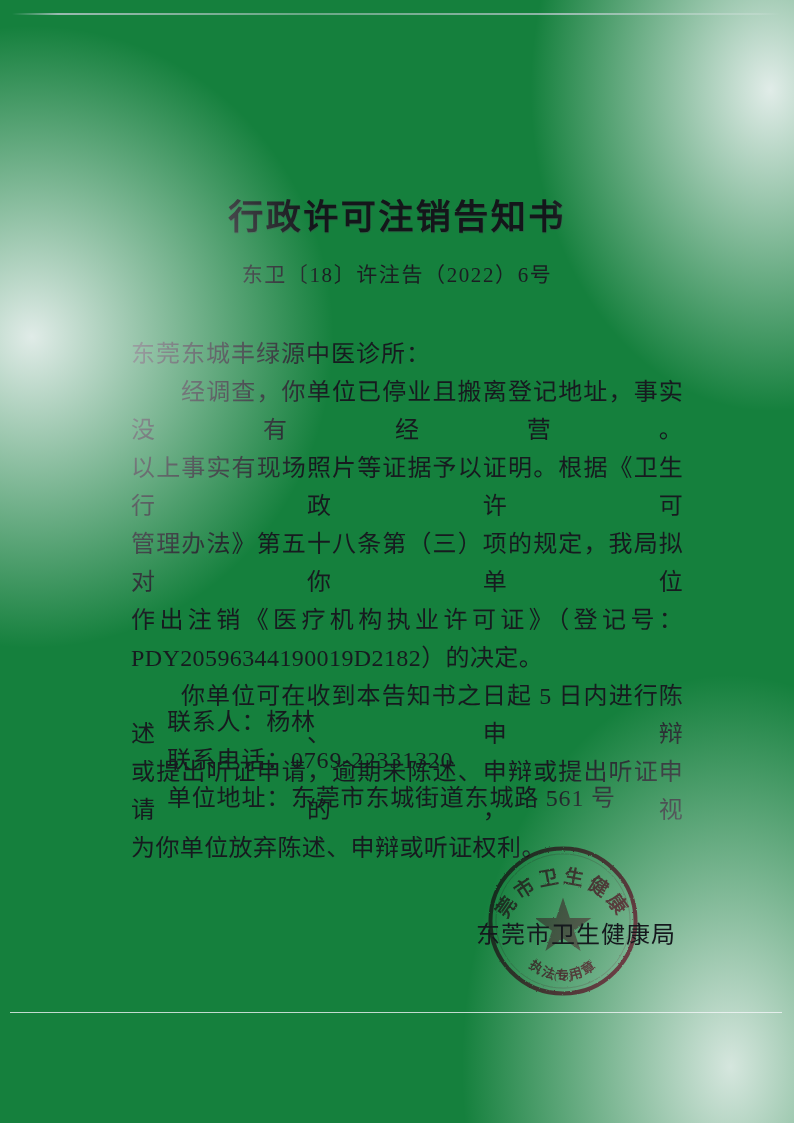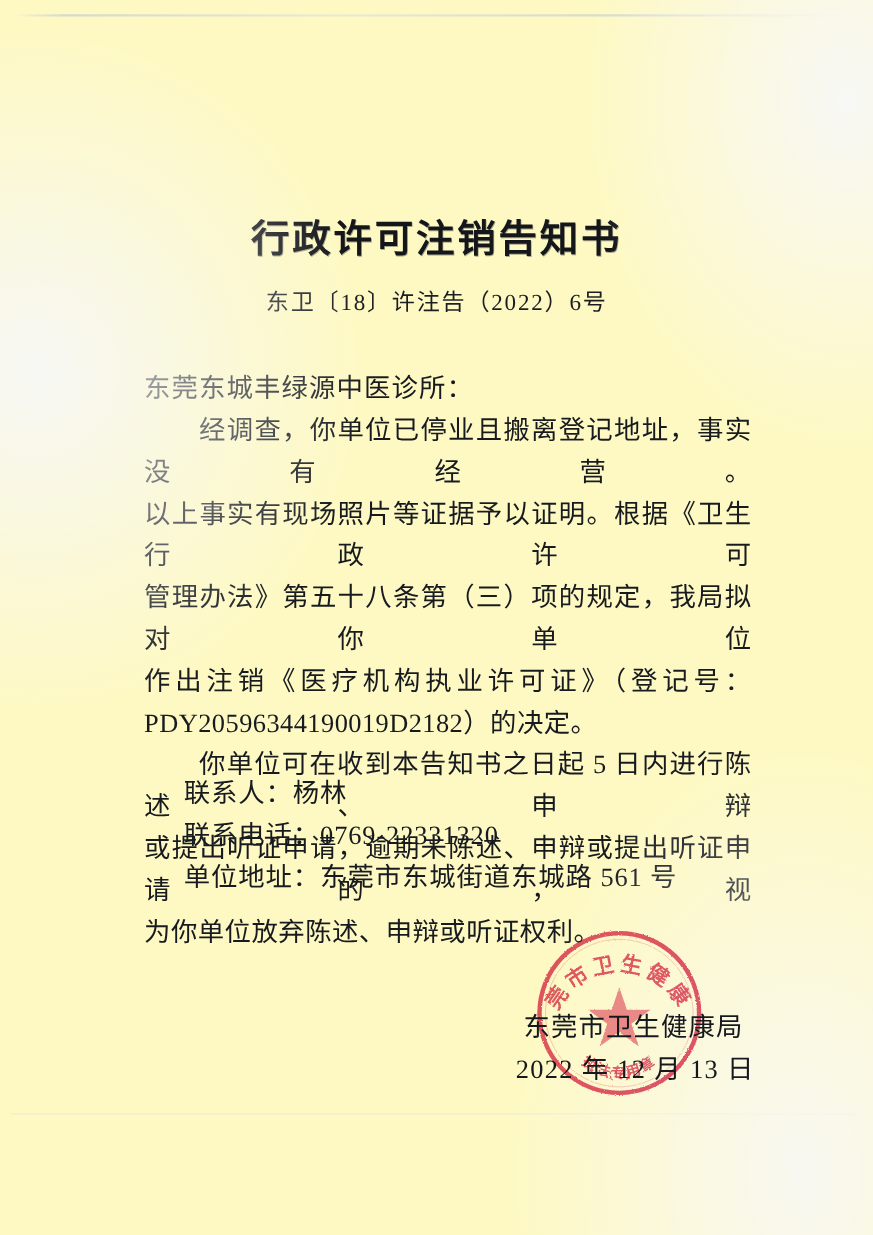--- a/index.html
+++ b/index.html
@@ -7,21 +7,21 @@
     margin: 0;
     padding: 0;
     background: #ffffff;
   }
 
   #page {
     position: relative;
     width: 794px;
     height: 1123px;
     margin: 0 auto;
-    background: #fef9c3;
+    background: #15803d;
     overflow: hidden;
     font-family: "Liberation Serif", "DejaVu Serif", serif;
     color: #16181c;
     -webkit-font-smoothing: antialiased;
   }
 
   
   .scan-line-top {
     position: absolute;
     left: 12px;
@@ -229,17 +229,16 @@
         <text font-family="'Liberation Serif','DejaVu Serif',serif" font-size="17" font-weight="700" fill="#d6214a" opacity="0.88" letter-spacing="2.5">
           <textPath href="#arcBottom" startOffset="50%" text-anchor="middle">执法专用章</textPath>
         </text>
         <text x="100" y="176" text-anchor="middle" font-family="'Liberation Serif','DejaVu Serif',serif" font-size="14" fill="#d6214a" opacity="0.85">(18)</text>
       </g>
     </svg>
   </div>
 
   <div class="signature-block">
     <div class="sign-org">东莞市卫生健康局</div>
-    <div class="sign-date">2022 年 12 月 13 日</div>
   </div>
 
   <div class="scan-wash"></div>
 </div>
 
 </body></html>

